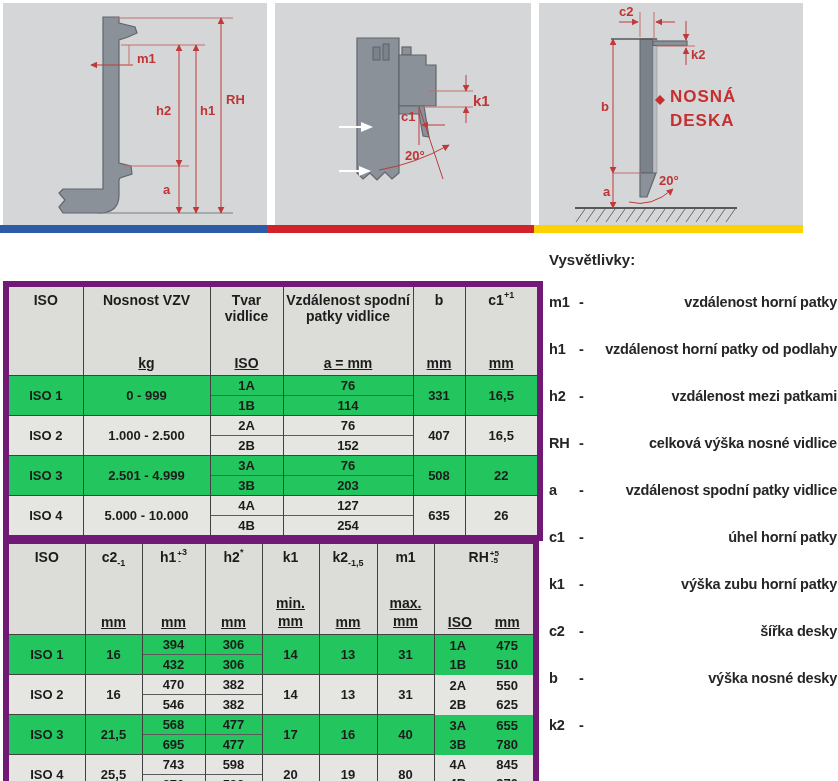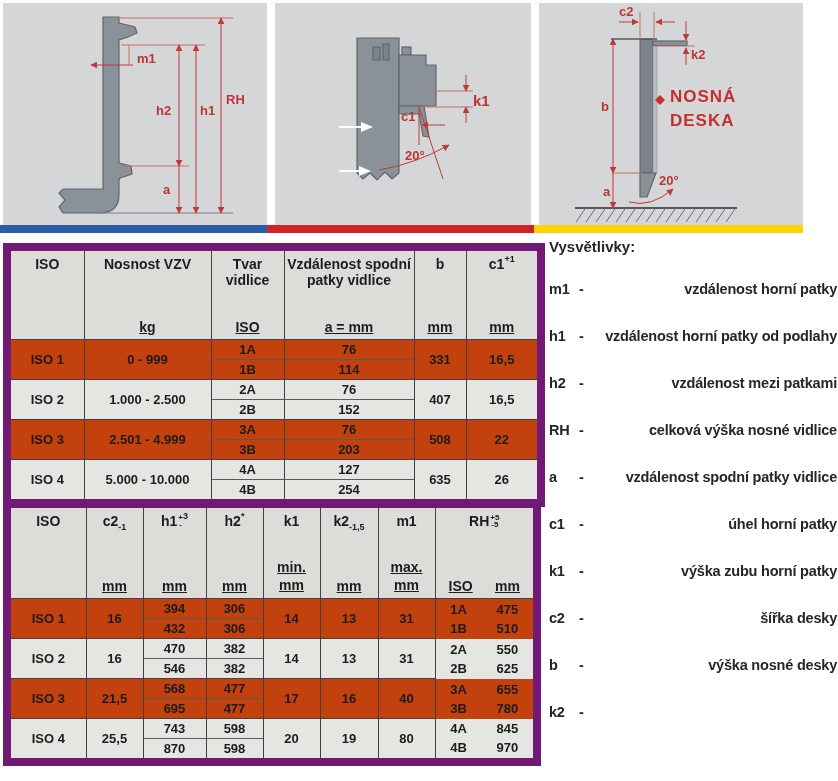--- a/index.html
+++ b/index.html
@@ -18,41 +18,41 @@
   .dimthin{stroke:#c4706d;stroke-width:1;fill:none;}
   .steel{fill:#8a9198;stroke:#60666c;stroke-width:1.2;}
   .steel2{fill:#7b828a;stroke:#5c636b;stroke-width:1;}
   .dimtxt{font:700 13px "Liberation Sans","DejaVu Sans",sans-serif;fill:#bf3434;}
   .dimtxt2{font:700 15px "Liberation Sans","DejaVu Sans",sans-serif;fill:#bf3434;}
   .captxt{font:700 17px "Liberation Sans","DejaVu Sans",sans-serif;fill:#c52f2f;letter-spacing:1px;}
   
   .bars{position:absolute;top:225px;left:0;width:803px;height:8px;display:flex;}
   .bar{height:8px;}
   
-  table.tbl{position:absolute;border-collapse:collapse;table-layout:fixed;background:#c2410c;border:8px solid #701a75;}
+  table.tbl{position:absolute;border-collapse:collapse;table-layout:fixed;background:#22c55e;border:6px solid #701a75;margin-top:38px;}
   #t1{left:3px;top:243px;width:534px;}
   #t2{left:3px;top:500px;width:530px;}
   .tbl th,.tbl td{border:1.5px solid #414141;border-bottom:none;padding:0;text-align:center;}
   .tbl th{border-bottom:1.5px solid #414141;background:#dcdcd9;font-size:14px;font-weight:700;vertical-align:top;}
   .tbl td{font-size:13px;font-weight:700;height:19px;line-height:19px;}
   tr.subrow td{border-top:1px solid #5a5a5a;}
   td.rh{border-top:none;}
   tr.shade td{background:#e5e5e1;}
   .hwrap{display:flex;flex-direction:column;justify-content:space-between;box-sizing:border-box;padding:5px 2px 4px 2px;}
   #t1 .hwrap{height:88px;}
   #t2 .hwrap{height:90px;}
   .hunit{font-size:14px;text-decoration:underline;}
   .sup{font-size:9px;vertical-align:top;position:relative;top:-2px;}
   .sub{font-size:9px;vertical-align:bottom;position:relative;top:3px;}
   .stk{display:inline-flex;flex-direction:column;font-size:8px;line-height:0.9;vertical-align:middle;margin-left:1px;position:relative;top:-1px;}
   .minmax{line-height:1.25;}
   .rh-units{display:flex;justify-content:space-around;}
   .rh-line{display:flex;justify-content:space-around;line-height:19px;}
   
-  .legend{position:absolute;left:549px;top:238px;width:288px;color:#262626;}
+  .legend{position:absolute;left:549px;top:251px;width:288px;color:#262626;}
   .legend-title{font-size:15px;font-weight:700;margin-bottom:26px;}
   .legend-item{display:flex;font-size:14.5px;font-weight:700;margin-bottom:31px;letter-spacing:-0.2px;white-space:nowrap;}
   .legend-sym{width:30px;flex:0 0 auto;}
   .legend-dash{width:16px;flex:0 0 auto;}
   .legend-desc{flex:1;text-align:right;}
 </style>
 </head>
 <body>
 
 <div class="panel" id="panel1">

